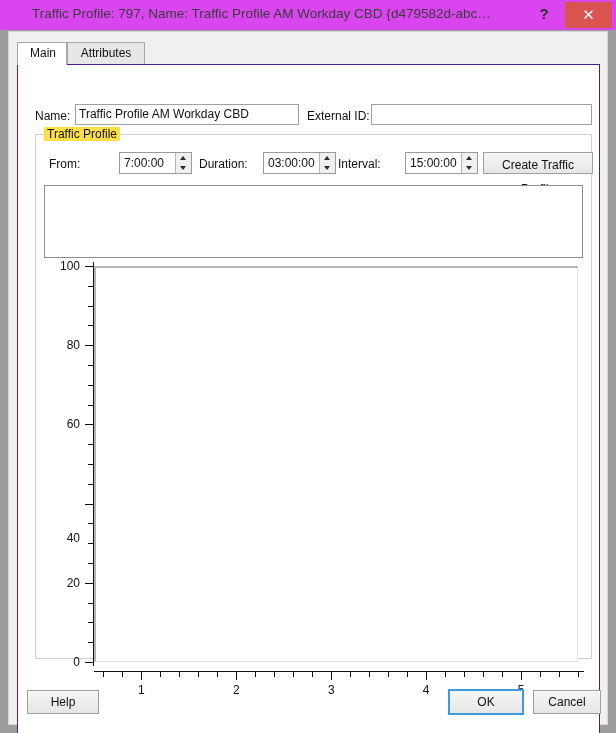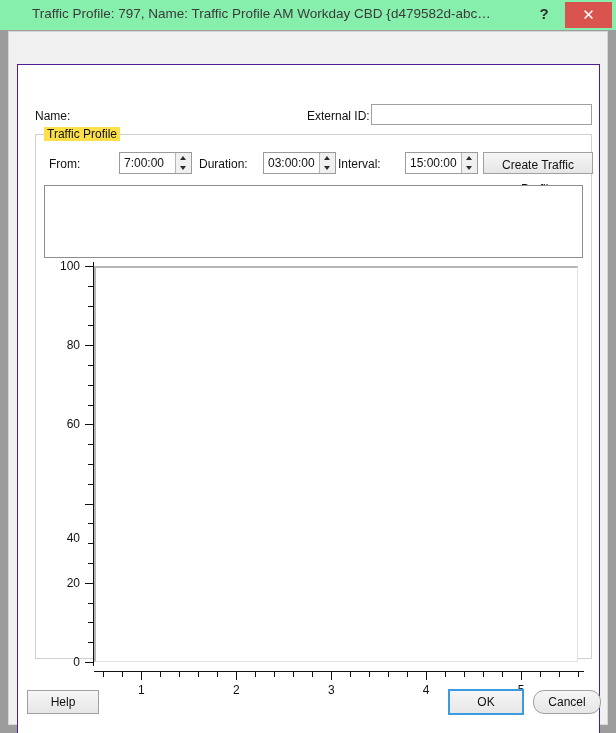--- a/index.html
+++ b/index.html
@@ -23,21 +23,21 @@
     height: 733px;
     background: #9c9c9c;
     box-sizing: border-box;
   }
 
   .titlebar {
     position: absolute;
     left: 0; top: 0;
     width: 616px;
     height: 30px;
-    background: #86efac;
+    background: #d946ef;
   }
   .title-text {
     position: absolute;
     left: 32px;
     top: 6px;
     width: 492px;
     font-size: 13.5px;
     color: #3b3b3b;
     white-space: nowrap;
     overflow: hidden;
@@ -380,40 +380,44 @@
     line-height: 22px;
     border: 1px solid #3c9ade;
     outline: 1px solid #3c9ade;
   }
   .btn-cancel {
     left: 524px;
     top: 658px;
     width: 68px;
     height: 24px;
     line-height: 22px;
-    border-radius: 11px;
   }
 </style>
 </head>
 <body>
 
 <div class="window">
 
   <div class="titlebar">
     <div class="title-text">Traffic Profile: 797, Name: Traffic Profile AM Workday CBD  {d479582d-abc…</div>
     <div class="help-btn">?</div>
     <div class="close-btn">✕</div>
   </div>
 
   <div class="client">
 
+    <div class="tabstrip">
+      <div class="tab active tab-main">Main</div>
+      <div class="tab inactive tab-attributes">Attributes</div>
+    </div>
 
     <div class="tabpanel">
 
       <div class="lbl name-label">Name:</div>
+      <div class="txtfield name-input">Traffic Profile AM Workday CBD</div>
 
       <div class="lbl extid-label">External ID:</div>
       <div class="txtfield extid-input"></div>
 
       <div class="groupbox"></div>
       <div class="groupbox-title">Traffic Profile</div>
 
       <div class="lbl from-label">From:</div>
       <div class="spin from-spin">
         <div class="val">7:00:00</div>

